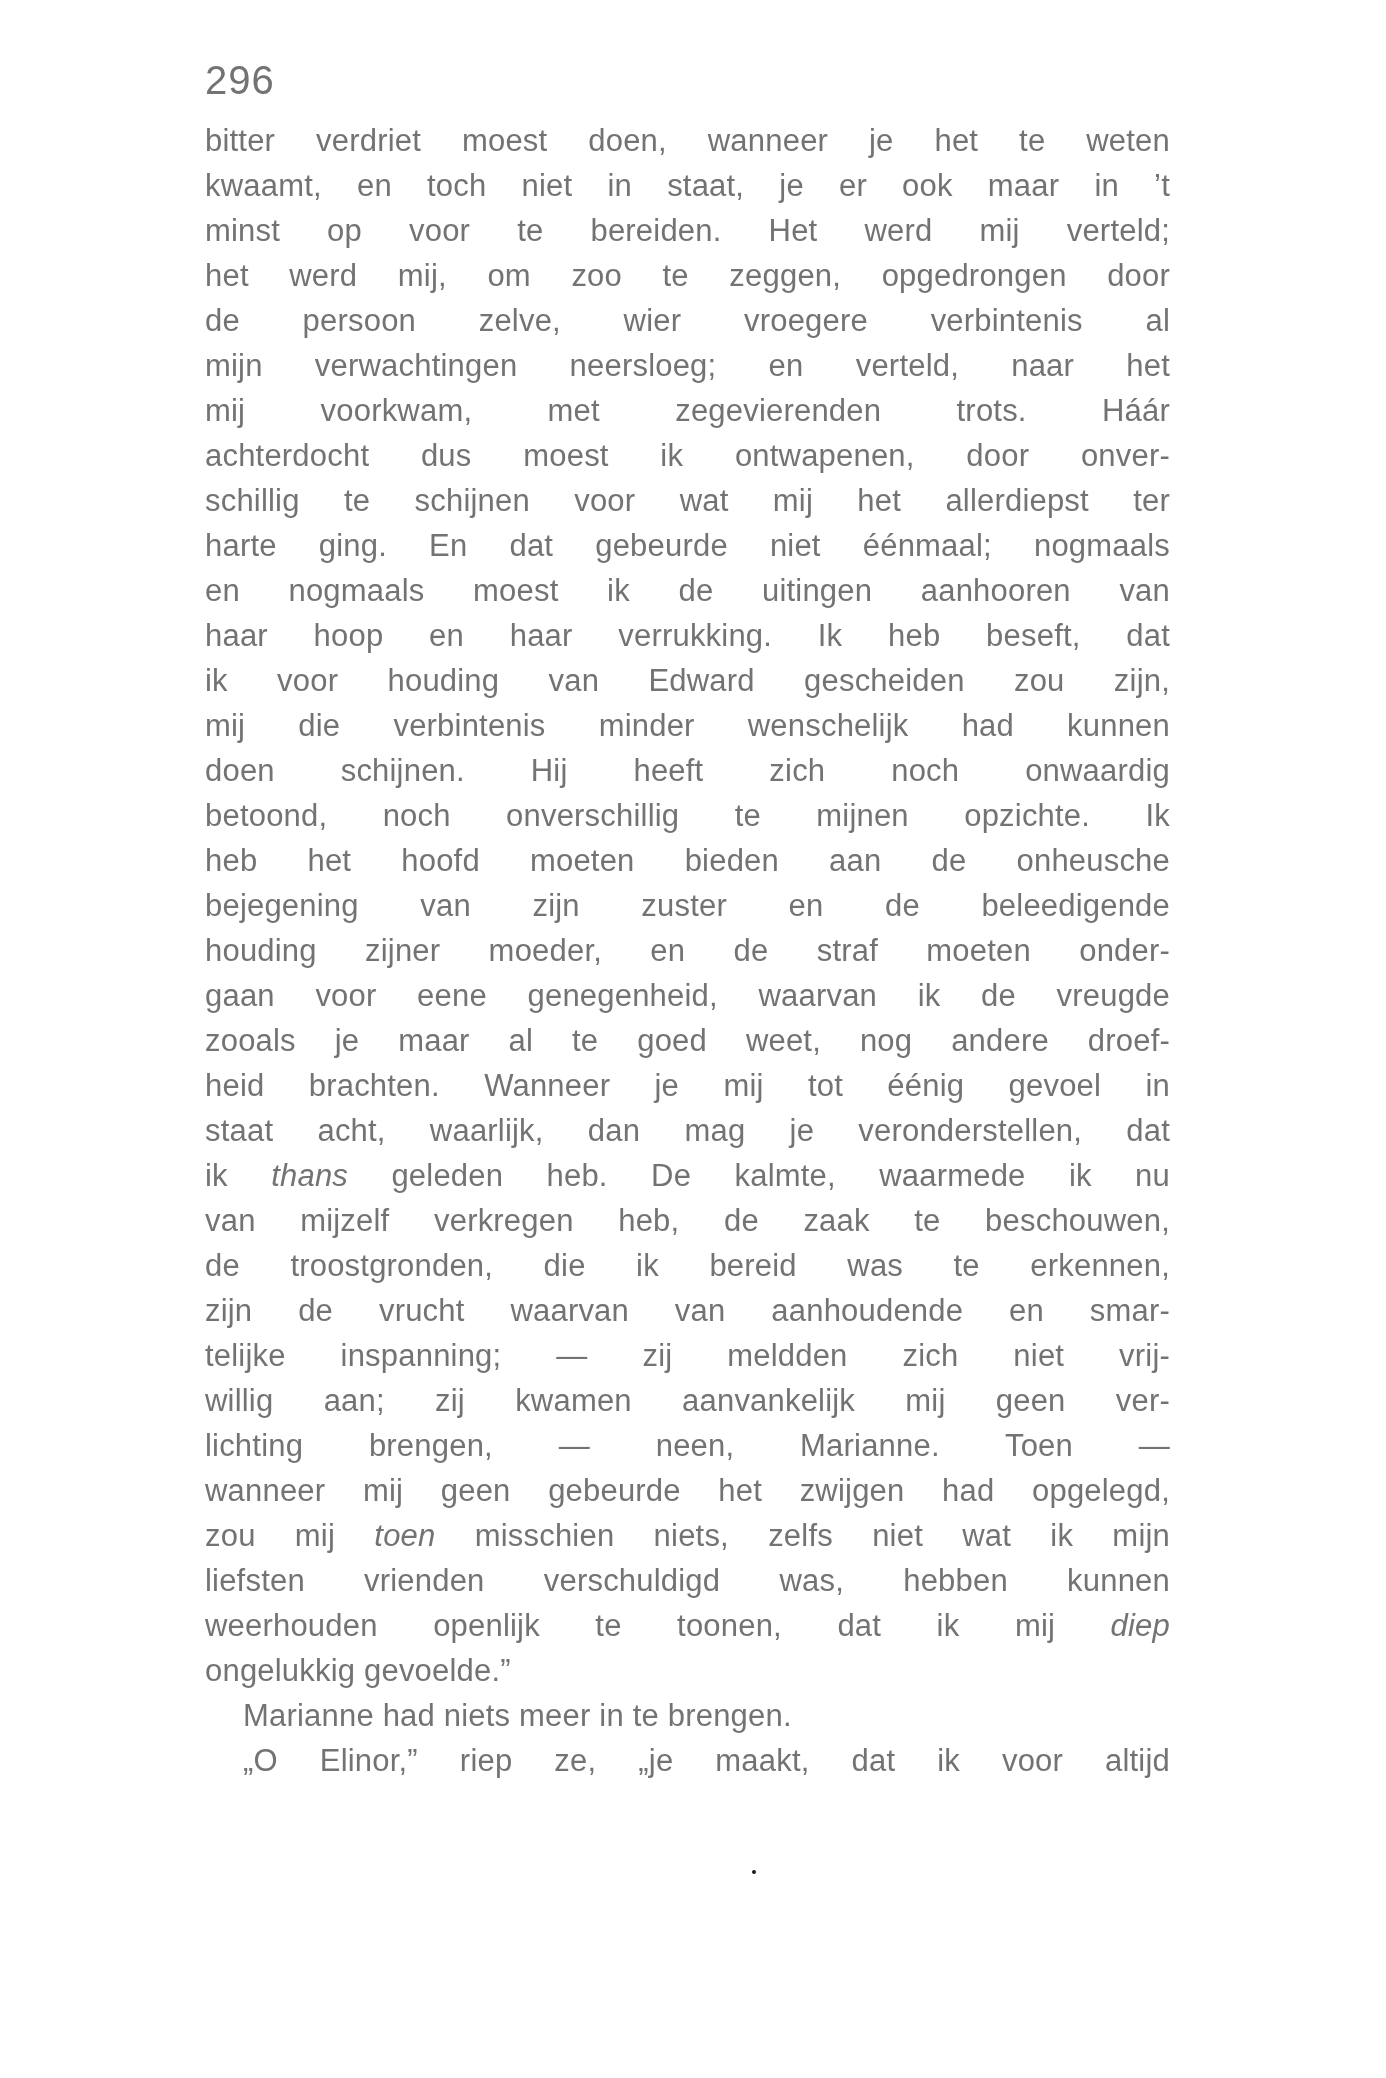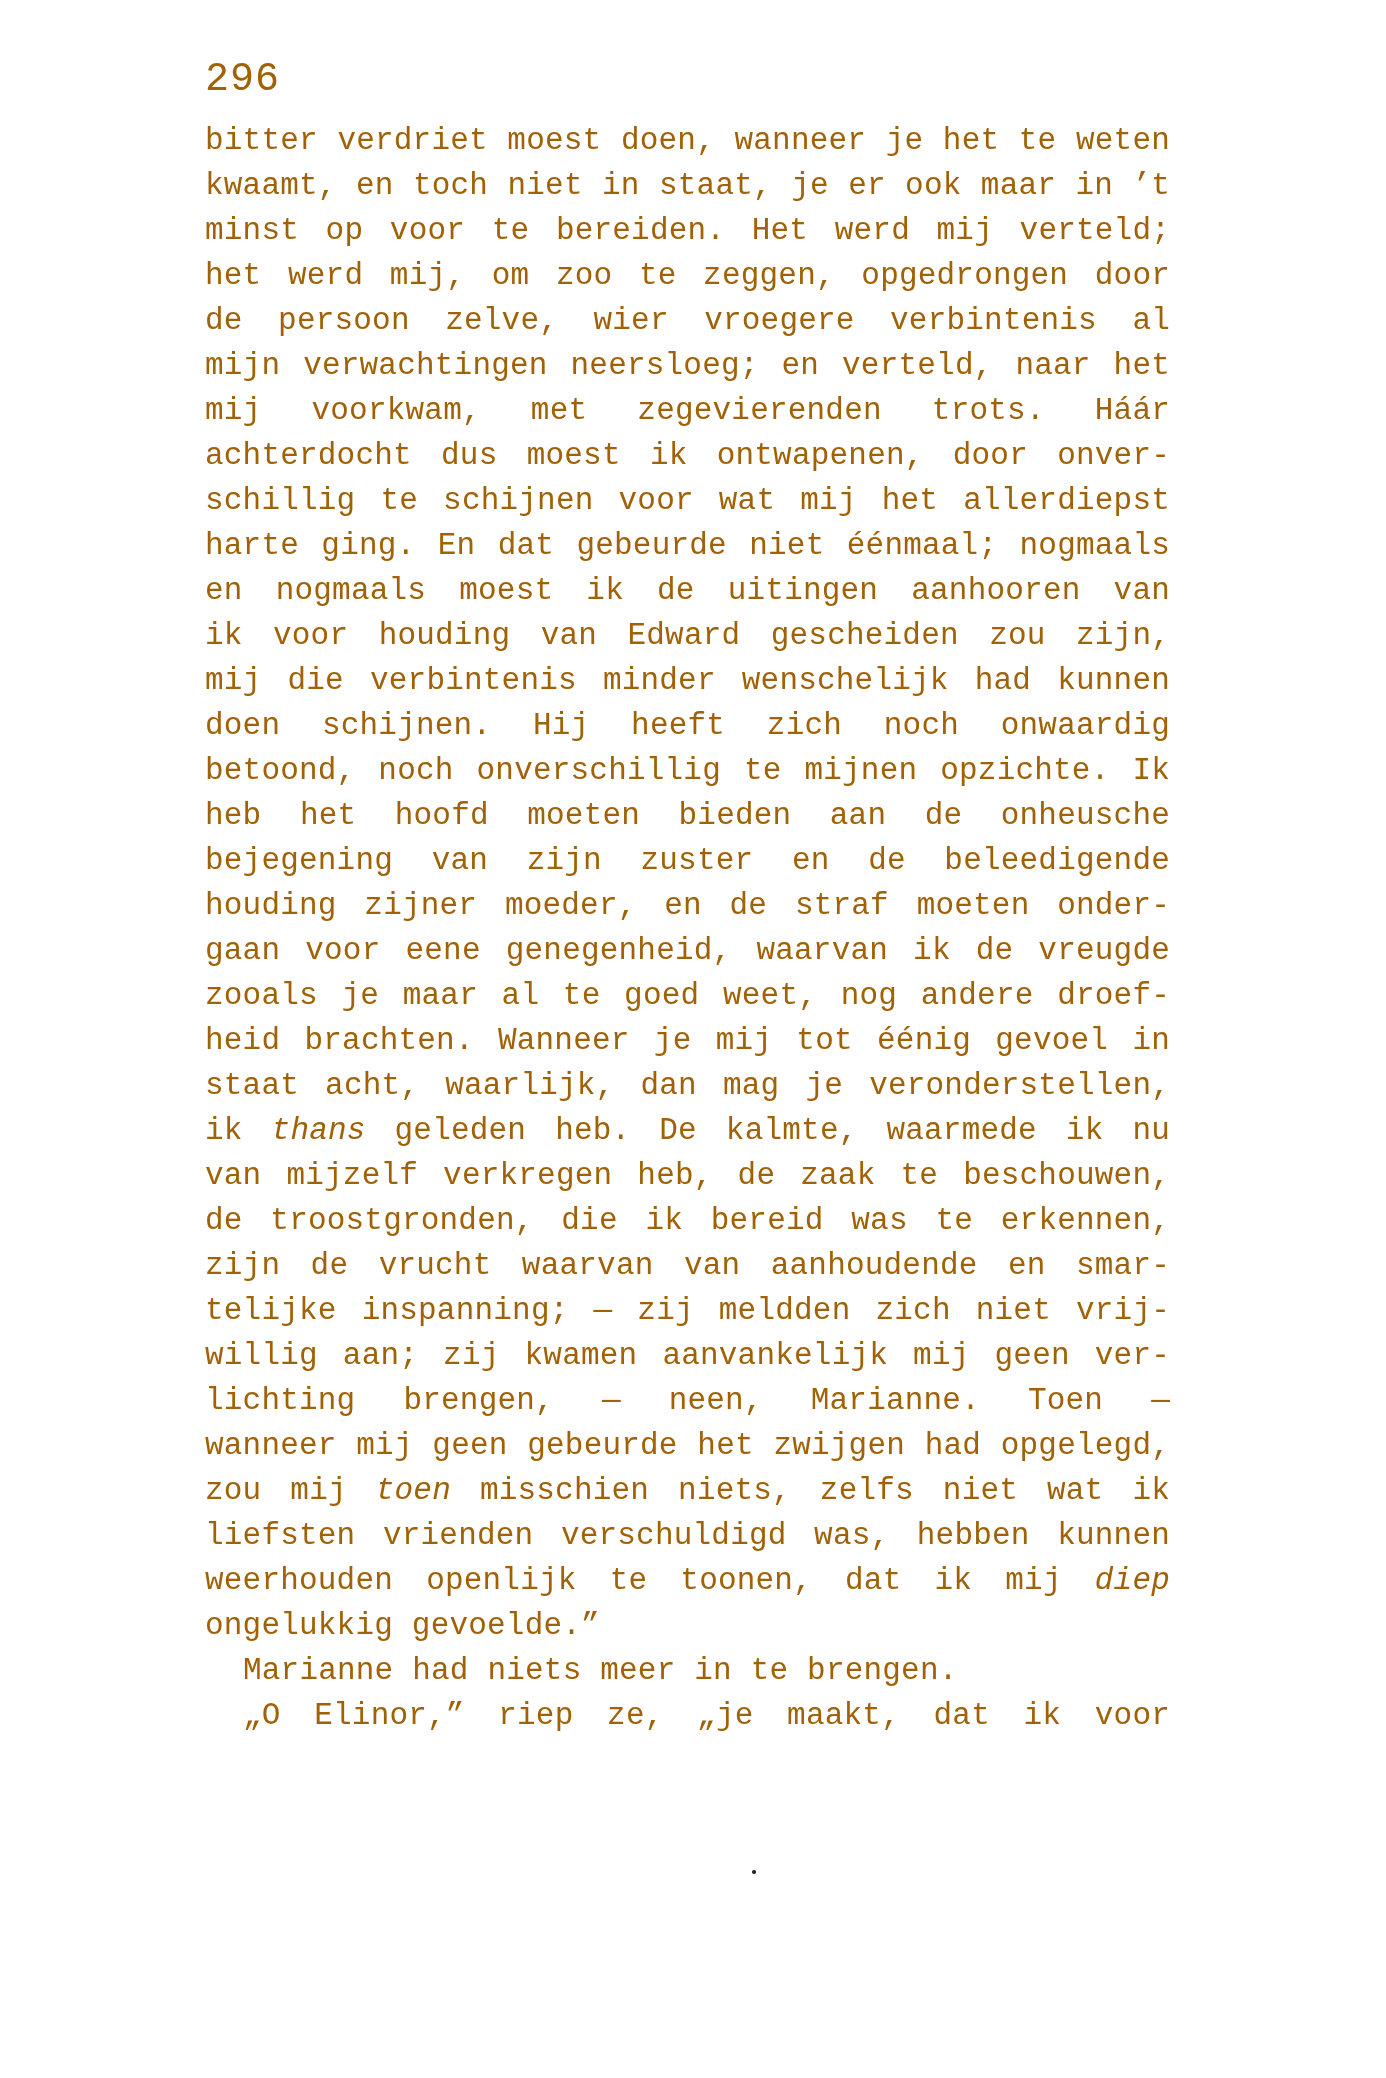--- a/index.html
+++ b/index.html
@@ -5,22 +5,22 @@
   html, body {
     margin: 0;
     padding: 0;
     background: #ffffff;
   }
   .page {
     position: relative;
     width: 1386px;
     height: 2078px;
     background: #ffffff;
-    font-family: Liberation Mono, monospace;
-    color: #a16207;
+    font-family: Liberation Sans, sans-serif;
+    color: #737373;
     overflow: hidden;
   }
   .page-number {
     position: absolute;
     left: 205px;
     top: 56px;
     font-size: 40px;
     line-height: 48px;
     letter-spacing: 1px;
   }
@@ -70,20 +70,21 @@
       <div class="line">kwaamt, en toch niet in staat, je er ook maar in ’t</div>
       <div class="line">minst op voor te bereiden. Het werd mij verteld;</div>
       <div class="line">het werd mij, om zoo te zeggen, opgedrongen door</div>
       <div class="line">de persoon zelve, wier vroegere verbintenis al</div>
       <div class="line">mijn verwachtingen neersloeg; en verteld, naar het</div>
       <div class="line">mij voorkwam, met zegevierenden trots. Háár</div>
       <div class="line">achterdocht dus moest ik ontwapenen, door onver-</div>
       <div class="line">schillig te schijnen voor wat mij het allerdiepst ter</div>
       <div class="line">harte ging. En dat gebeurde niet éénmaal; nogmaals</div>
       <div class="line">en nogmaals moest ik de uitingen aanhooren van</div>
+      <div class="line">haar hoop en haar verrukking. Ik heb beseft, dat</div>
       <div class="line">ik voor houding van Edward gescheiden zou zijn,</div>
       <div class="line">mij die verbintenis minder wenschelijk had kunnen</div>
       <div class="line">doen schijnen. Hij heeft zich noch onwaardig</div>
       <div class="line">betoond, noch onverschillig te mijnen opzichte. Ik</div>
       <div class="line">heb het hoofd moeten bieden aan de onheusche</div>
       <div class="line">bejegening van zijn zuster en de beleedigende</div>
       <div class="line">houding zijner moeder, en de straf moeten onder-</div>
       <div class="line">gaan voor eene genegenheid, waarvan ik de vreugde</div>
       <div class="line">zooals je maar al te goed weet, nog andere droef-</div>
       <div class="line">heid brachten. Wanneer je mij tot éénig gevoel in</div>

